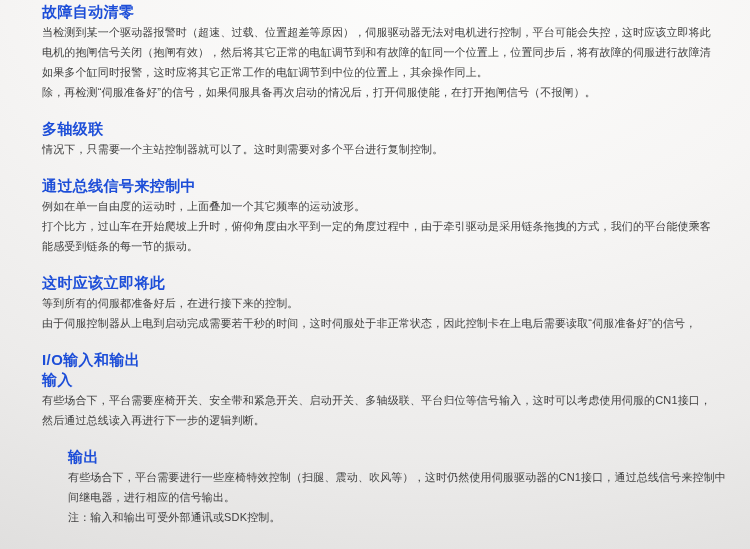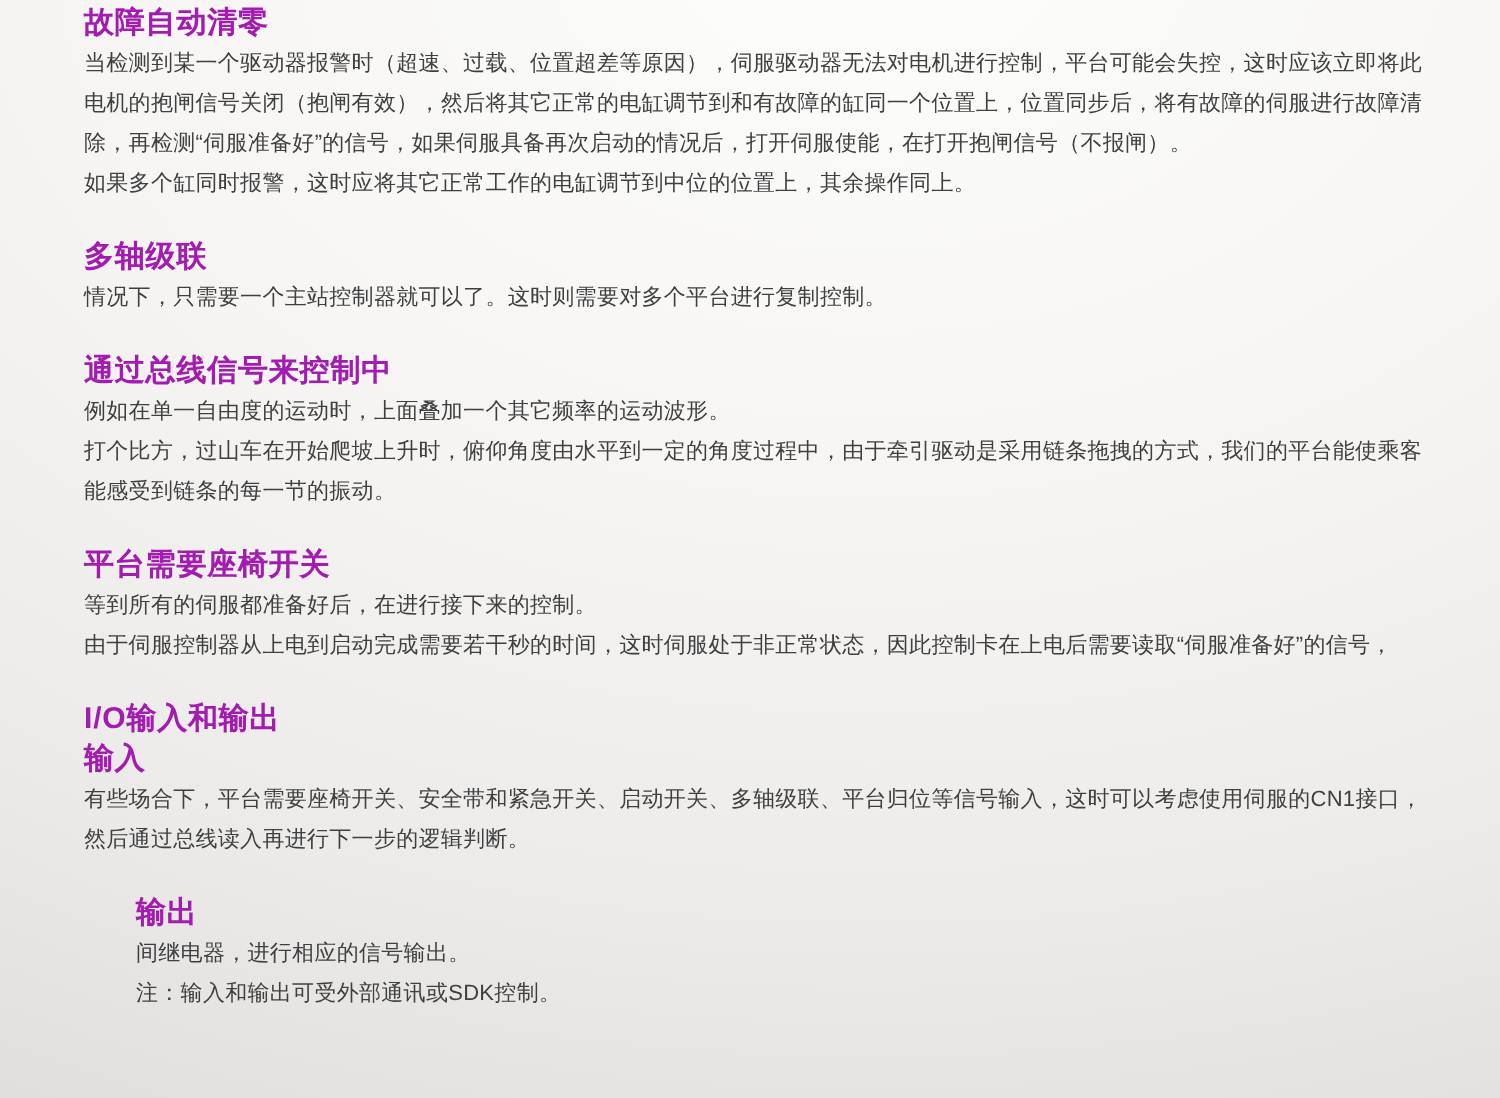--- a/index.html
+++ b/index.html
@@ -13,69 +13,70 @@
     width: 750px;
     height: 549px;
     padding: 2px 40px 0 42px;
   }
   .section { margin-bottom: 17px; }
   .section:last-child { margin-bottom: 0; margin-left: 26px; }
   .sec-heading {
     font-size: 15px;
     line-height: 20px;
     font-weight: 700;
-    color: #a21caf;
+    color: #1d4ed8;
     letter-spacing: 0.4px;
     white-space: nowrap;
   }
   .line {
     font-size: 11px;
     line-height: 20px;
     color: #3f3f3f;
     letter-spacing: 0.15px;
     white-space: nowrap;
   }
 </style>
 </head>
 <body>
 
 <div class="page">
 
   <div class="section">
     <div class="sec-heading">故障自动清零</div>
     <div class="line">当检测到某一个驱动器报警时（超速、过载、位置超差等原因），伺服驱动器无法对电机进行控制，平台可能会失控，这时应该立即将此</div>
     <div class="line">电机的抱闸信号关闭（抱闸有效），然后将其它正常的电缸调节到和有故障的缸同一个位置上，位置同步后，将有故障的伺服进行故障清</div>
+    <div class="line">如果多个缸同时报警，这时应将其它正常工作的电缸调节到中位的位置上，其余操作同上。</div>
     <div class="line">除，再检测“伺服准备好”的信号，如果伺服具备再次启动的情况后，打开伺服使能，在打开抱闸信号（不报闸）。</div>
-    <div class="line">如果多个缸同时报警，这时应将其它正常工作的电缸调节到中位的位置上，其余操作同上。</div>
   </div>
 
   <div class="section">
     <div class="sec-heading">多轴级联</div>
     <div class="line">情况下，只需要一个主站控制器就可以了。这时则需要对多个平台进行复制控制。</div>
   </div>
 
   <div class="section">
     <div class="sec-heading">通过总线信号来控制中</div>
     <div class="line">例如在单一自由度的运动时，上面叠加一个其它频率的运动波形。</div>
     <div class="line">打个比方，过山车在开始爬坡上升时，俯仰角度由水平到一定的角度过程中，由于牵引驱动是采用链条拖拽的方式，我们的平台能使乘客</div>
     <div class="line">能感受到链条的每一节的振动。</div>
   </div>
 
   <div class="section">
-    <div class="sec-heading">平台需要座椅开关</div>
+    <div class="sec-heading">这时应该立即将此</div>
     <div class="line">等到所有的伺服都准备好后，在进行接下来的控制。</div>
     <div class="line">由于伺服控制器从上电到启动完成需要若干秒的时间，这时伺服处于非正常状态，因此控制卡在上电后需要读取“伺服准备好”的信号，</div>
   </div>
 
   <div class="section">
     <div class="sec-heading">I/O输入和输出</div>
     <div class="sec-heading">输入</div>
     <div class="line">有些场合下，平台需要座椅开关、安全带和紧急开关、启动开关、多轴级联、平台归位等信号输入，这时可以考虑使用伺服的CN1接口，</div>
     <div class="line">然后通过总线读入再进行下一步的逻辑判断。</div>
   </div>
 
   <div class="section">
     <div class="sec-heading">输出</div>
+    <div class="line">有些场合下，平台需要进行一些座椅特效控制（扫腿、震动、吹风等），这时仍然使用伺服驱动器的CN1接口，通过总线信号来控制中</div>
     <div class="line">间继电器，进行相应的信号输出。</div>
     <div class="line">注：输入和输出可受外部通讯或SDK控制。</div>
   </div>
 
 </div>
 
 </body></html>

